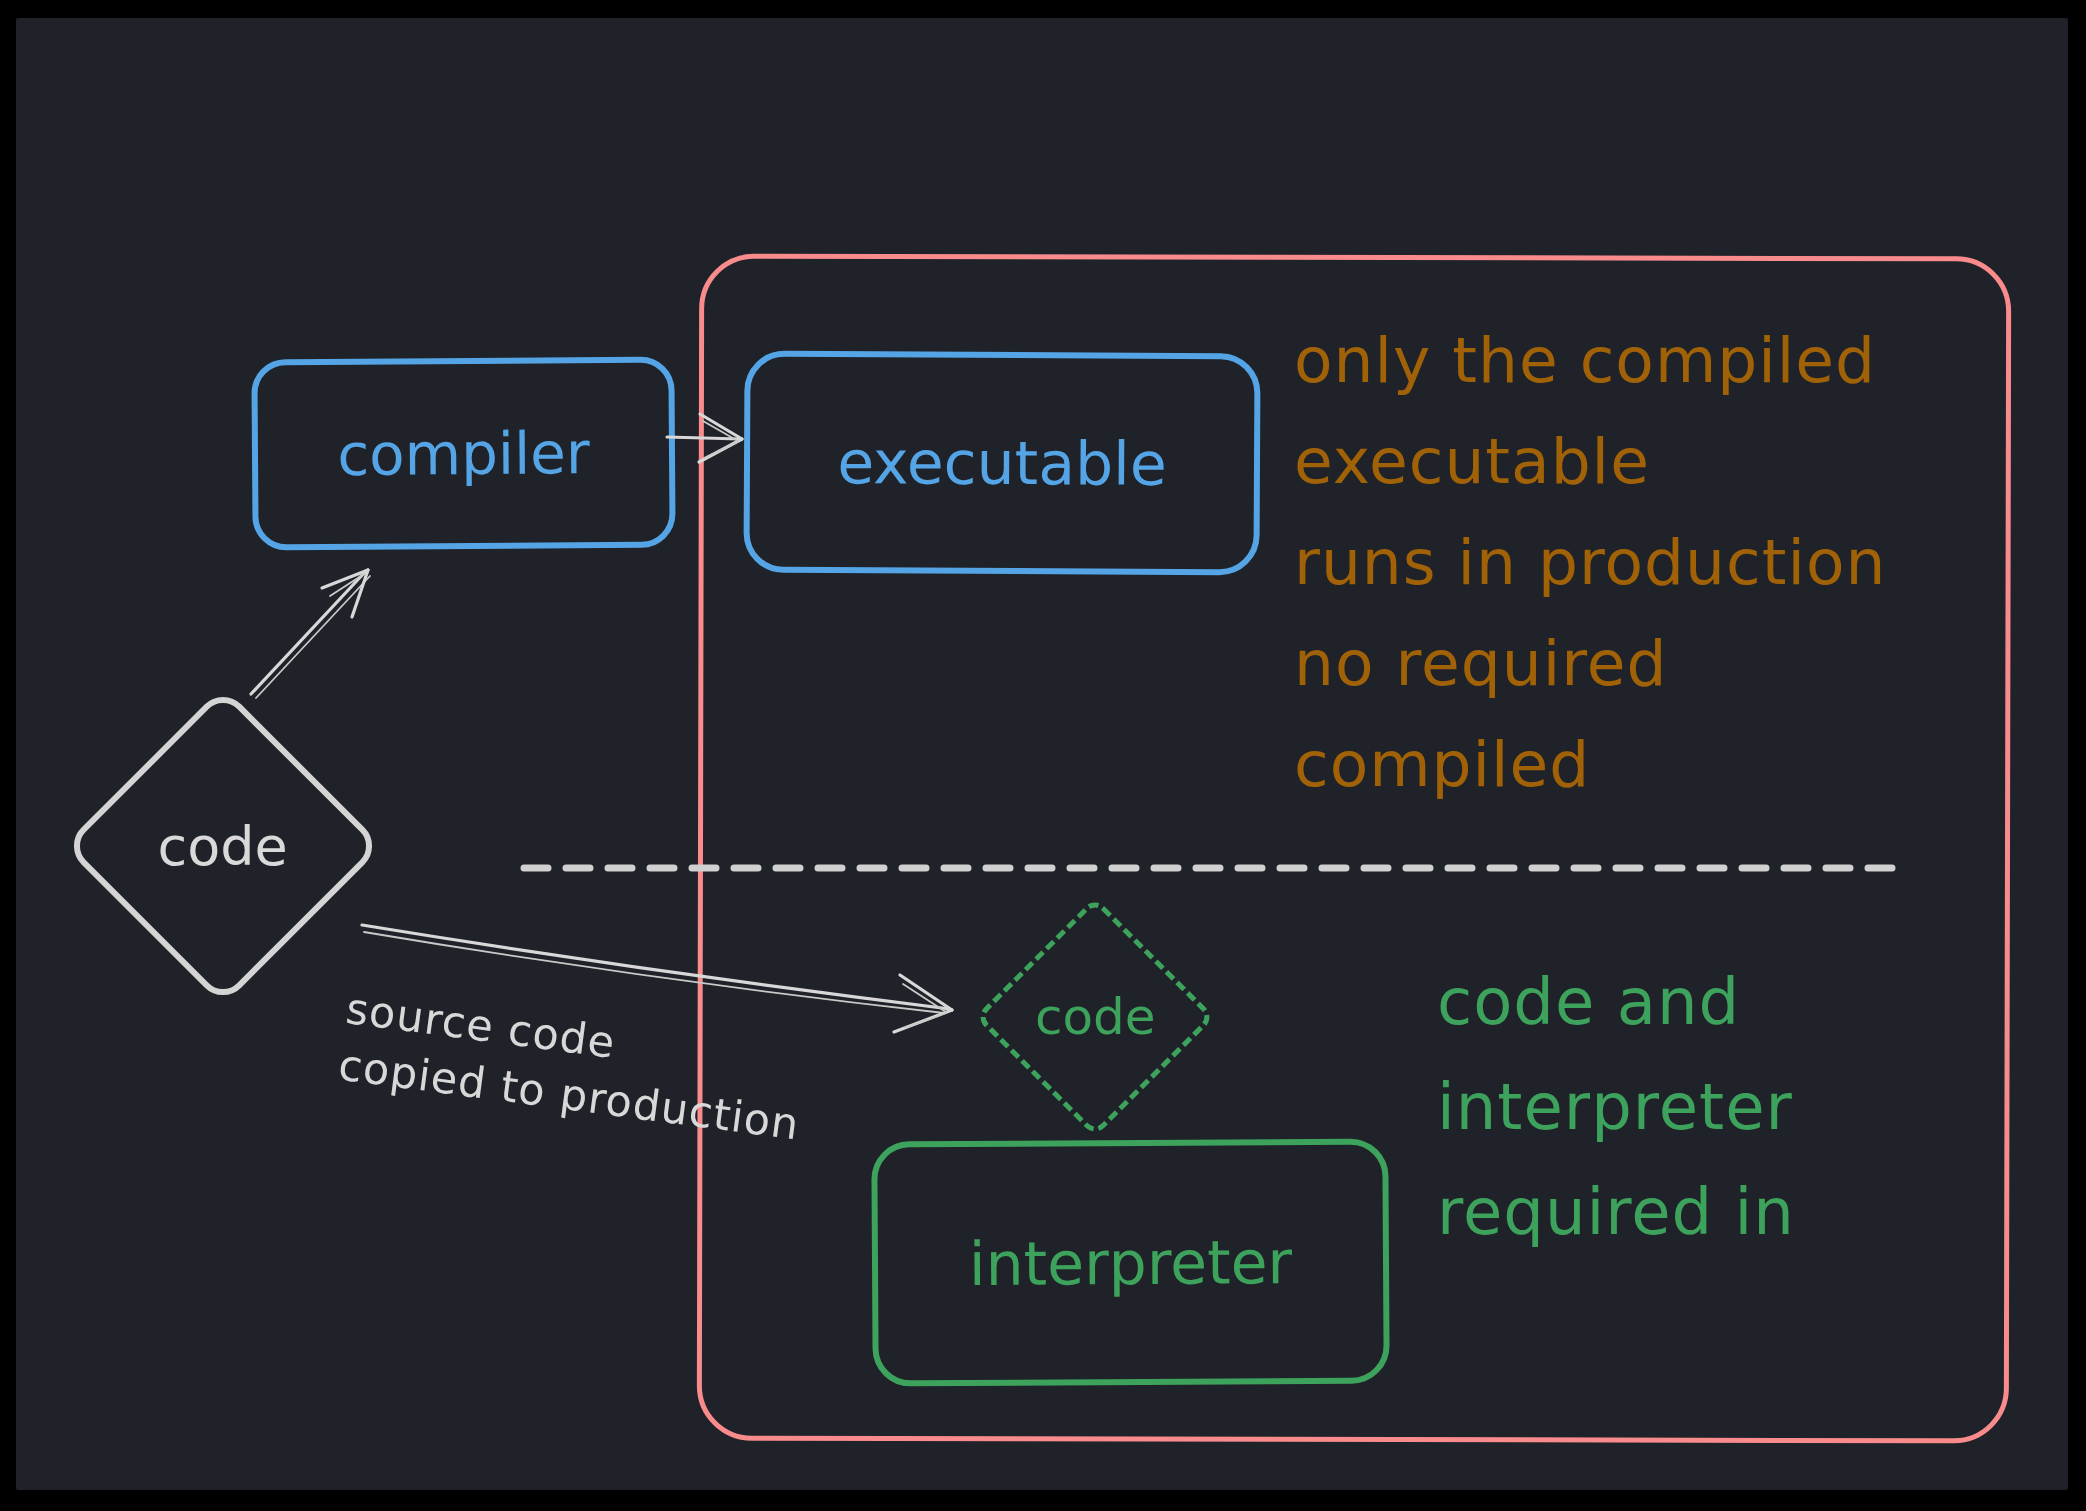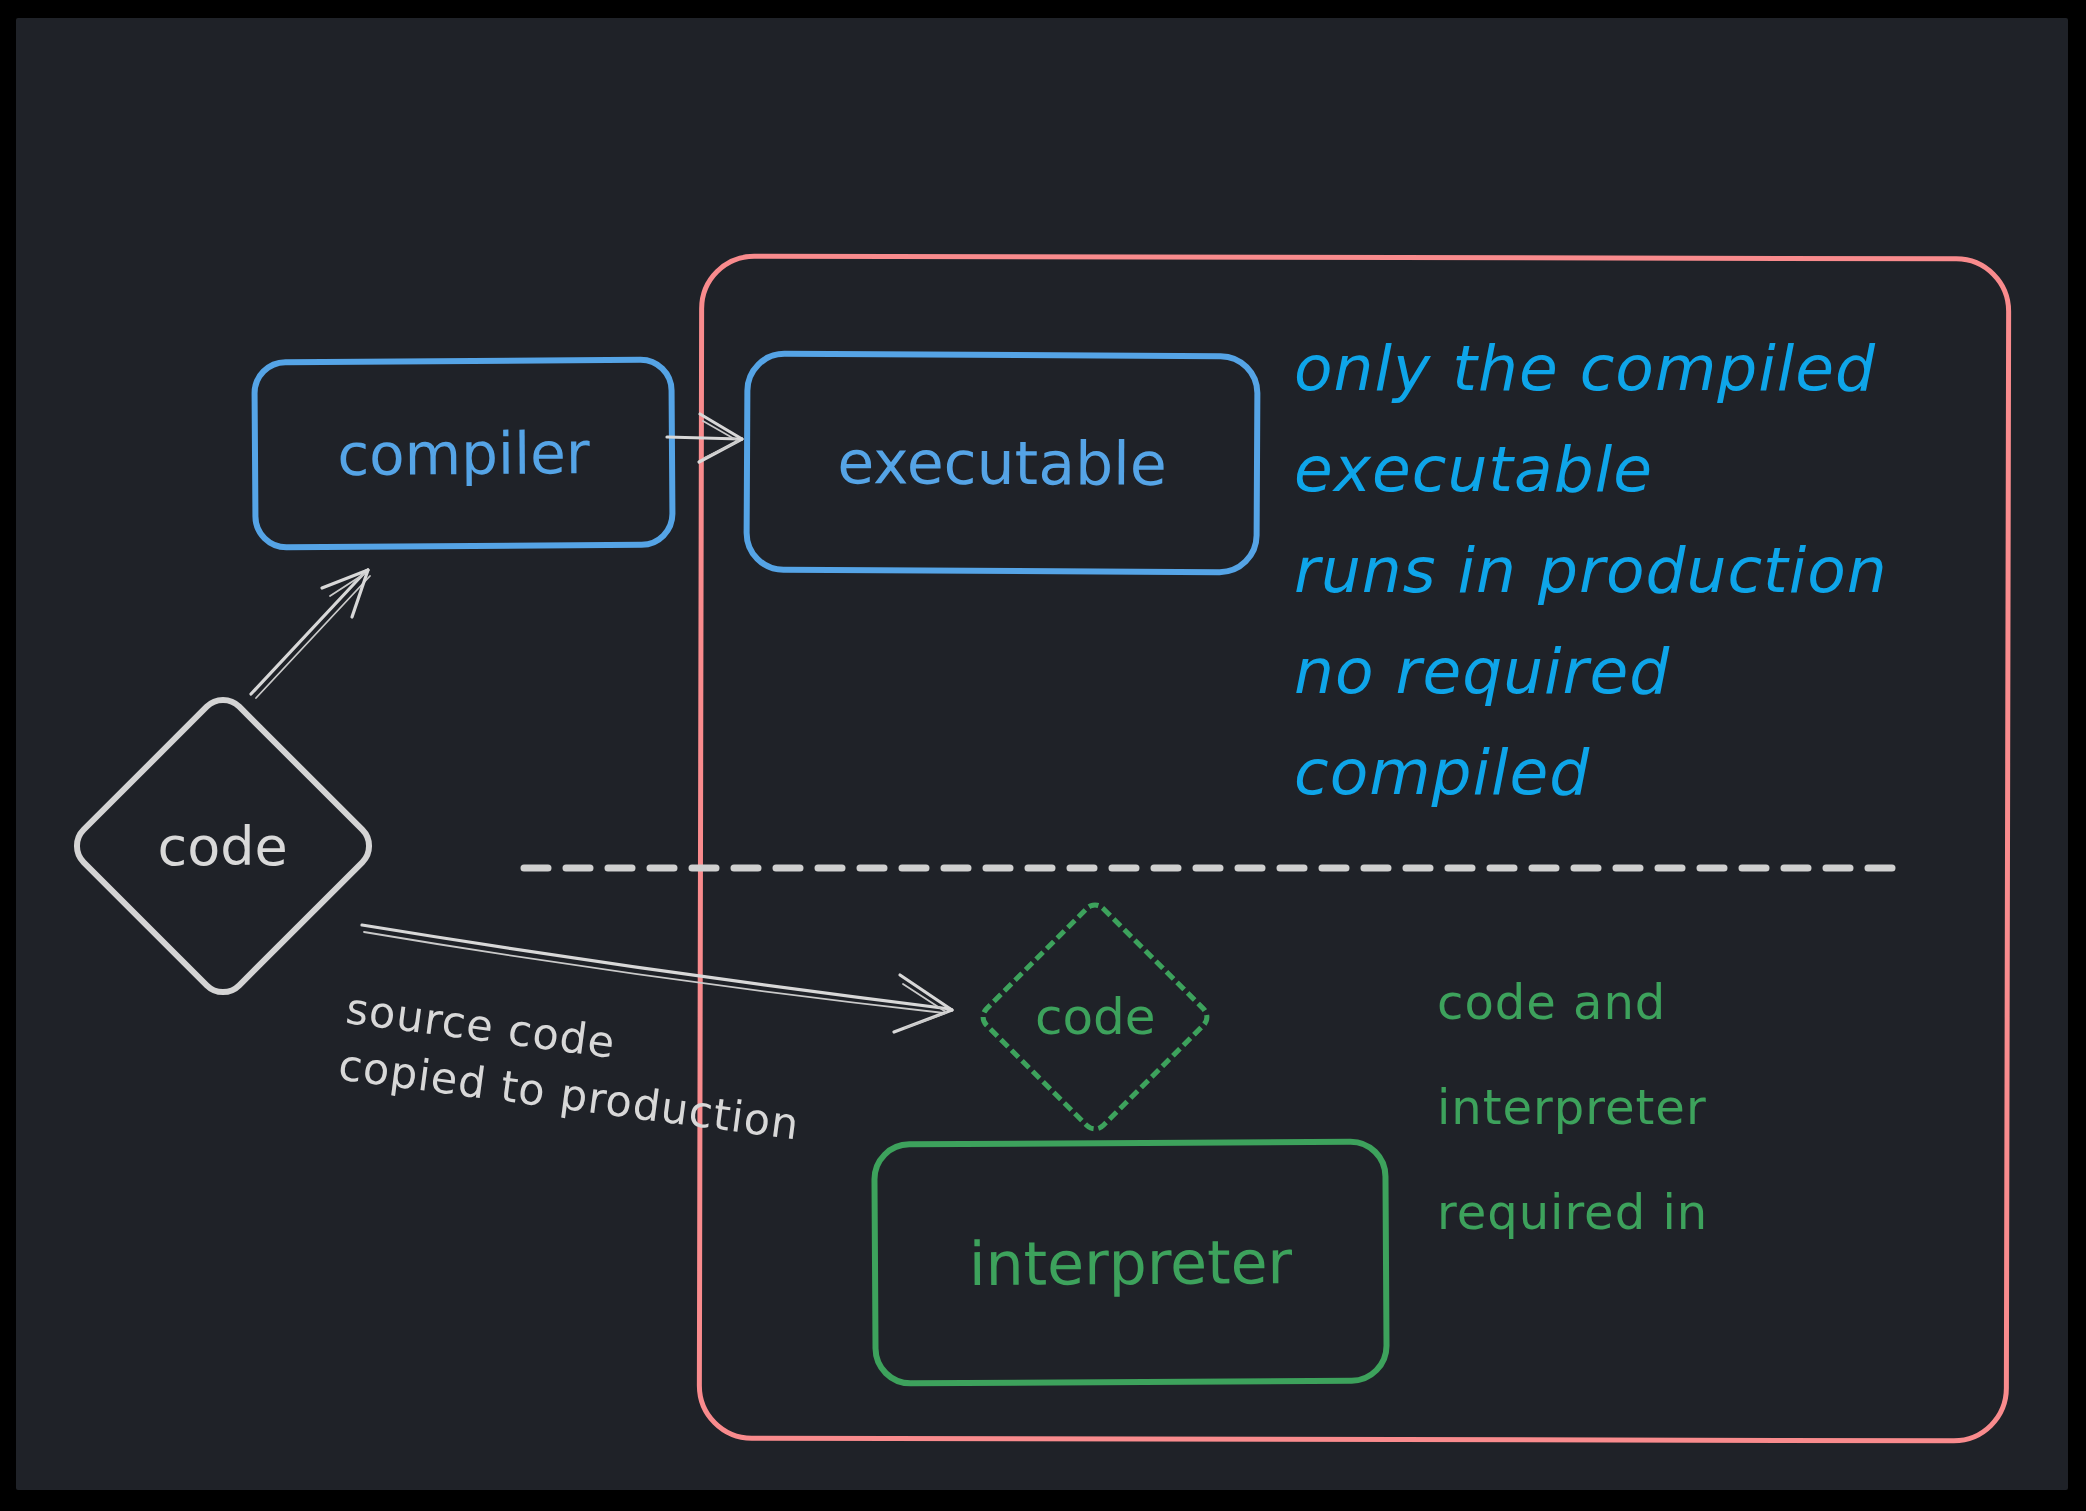--- a/index.html
+++ b/index.html
@@ -63,26 +63,26 @@
   .prod-code-diamond{
     left:1010px;top:932px;width:160px;height:160px;
     border:5px dashed #3da25c;border-radius:14px;
     transform:rotate(45deg);
     color:#3da25c;font-size:50px;
   }
   .diamond .inner{transform:rotate(-45deg);white-space:nowrap;}
   
   .note{white-space:nowrap;letter-spacing:1px;}
   .note-blue{
-    left:1294px;top:318px;
-    color:#0ea5e9;font-size:63px;line-height:101px;font-style:italic;
+    left:1294px;top:310px;
+    color:#a16207;font-size:63px;line-height:101px;
   }
   .note-green{
     left:1437px;top:950px;
-    color:#3da25c;font-size:48px;line-height:105px;
+    color:#3da25c;font-size:64px;line-height:105px;
   }
   .arrow-label{
     left:350px;top:980px;
     color:#d8d8d8;font-size:43px;line-height:57px;
     transform:rotate(7.5deg);transform-origin:left top;
     white-space:nowrap;letter-spacing:1px;
   }
   
   svg.overlay{
     position:absolute;left:0;top:0;width:2086px;height:1511px;

